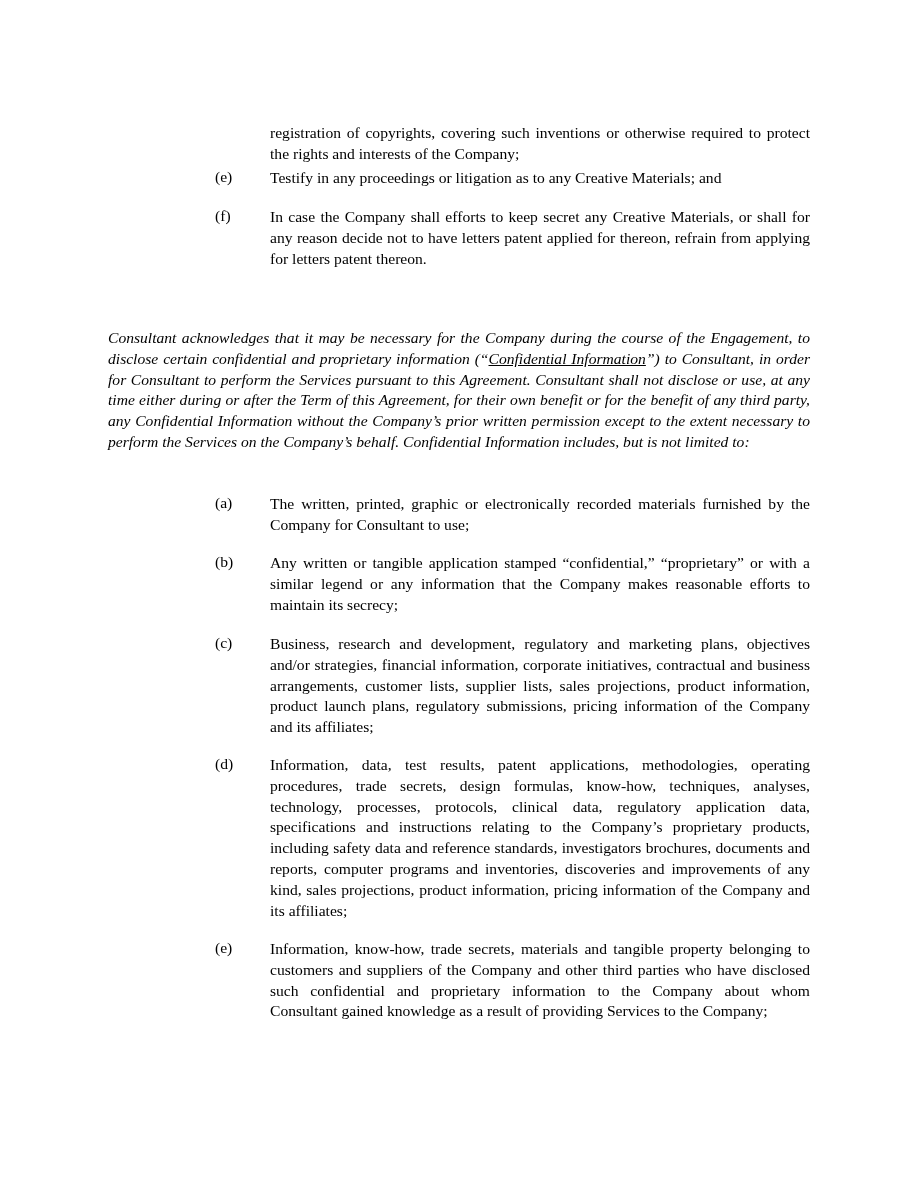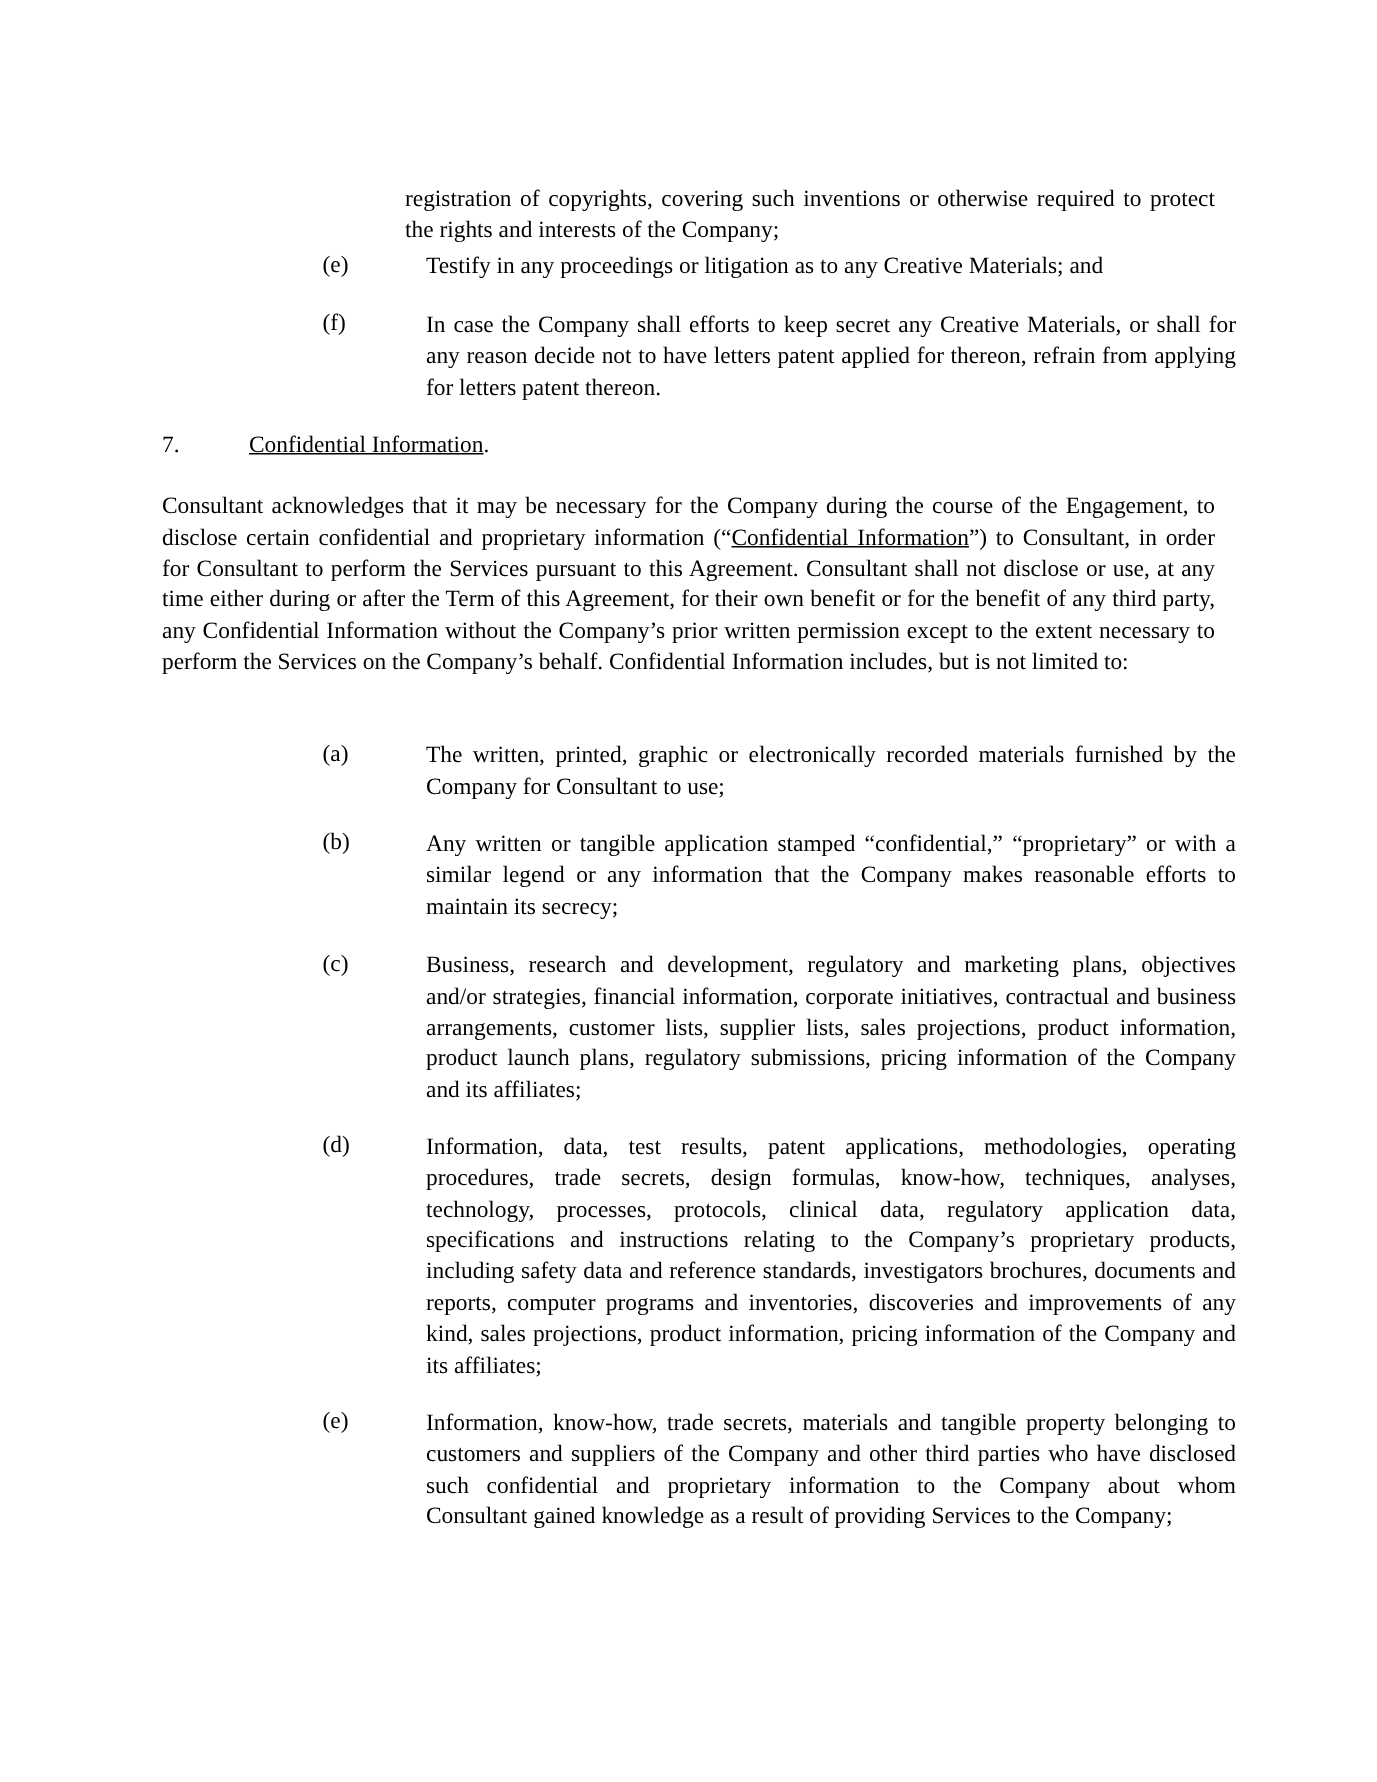--- a/index.html
+++ b/index.html
@@ -3,48 +3,45 @@
 <meta charset="utf-8">
 <style>
   html, body { margin: 0; padding: 0; background: #ffffff; }
   body {
     width: 918px; height: 1188px; position: relative; overflow: hidden;
     font-family: "Liberation Serif", serif; color: #000; font-size: 15.6px;
   }
   .page { position: absolute; left: 0; top: 0; width: 918px; height: 1188px; }
   .item { position: absolute; left: 215px; width: 595px; }
   .item .label { position: absolute; left: 0; top: 0; }
-  .item .text { margin-left: 69px; width: 540px; text-align: justify; line-height: 20.8px; }
+  .item .text { margin-left: 55px; width: 540px; text-align: justify; line-height: 20.8px; }
   .cont { position: absolute; left: 270px; width: 540px; text-align: justify; line-height: 20.8px; }
   .heading { position: absolute; left: 108px; top: 287px; line-height: 20.8px; }
   .heading .num { display: inline-block; width: 58px; }
   .heading .title { text-decoration: underline; }
-  .para { position: absolute; left: 108px; top: 328px; width: 702px; text-align: justify; line-height: 20.8px; }
+  .para { position: absolute; left: 108px; top: 328px; width: 702px; text-align: justify; line-height: 20.8px; font-style: italic; }
   .u { text-decoration: underline; }
 </style>
 </head>
 <body>
 
 <div class="page">
 
   <div class="cont" style="top:109px;margin-top:14px;">registration of copyrights, covering such inventions or otherwise required to protect the rights and interests of the Company;</div>
 
   <div class="item" style="top:168px;">
     <span class="label">(e)</span>
     <div class="text">Testify in any proceedings or litigation as to any Creative Materials; and</div>
   </div>
 
   <div class="item" style="top:207px;">
     <span class="label">(f)</span>
     <div class="text">In case the Company shall efforts to keep secret any Creative Materials, or shall for any reason decide not to have letters patent applied for thereon, refrain from applying for letters patent thereon.</div>
   </div>
 
-  <div class="heading">
-    <span class="num">7.</span><span class="title">Confidential Information</span><span>.</span>
-  </div>
 
   <div class="para"><span>Consultant acknowledges that it may be necessary for the Company during the course of the Engagement, to disclose certain confidential and proprietary information (“</span><span class="u">Confidential Information</span><span>”) to Consultant, in order for Consultant to perform the Services pursuant to this Agreement.  Consultant shall not disclose or use, at any time either during or after the Term of this Agreement, for their own benefit or for the benefit of any third party, any Confidential Information without the Company’s prior written permission except to the extent necessary to perform the Services on the Company’s behalf.  Confidential Information includes, but is not limited to:</span></div>
 
   <div class="item" style="top:494px;">
     <span class="label">(a)</span>
     <div class="text">The written, printed, graphic or electronically recorded materials furnished by the Company for Consultant to use;</div>
   </div>
 
   <div class="item" style="top:553px;">
     <span class="label">(b)</span>

